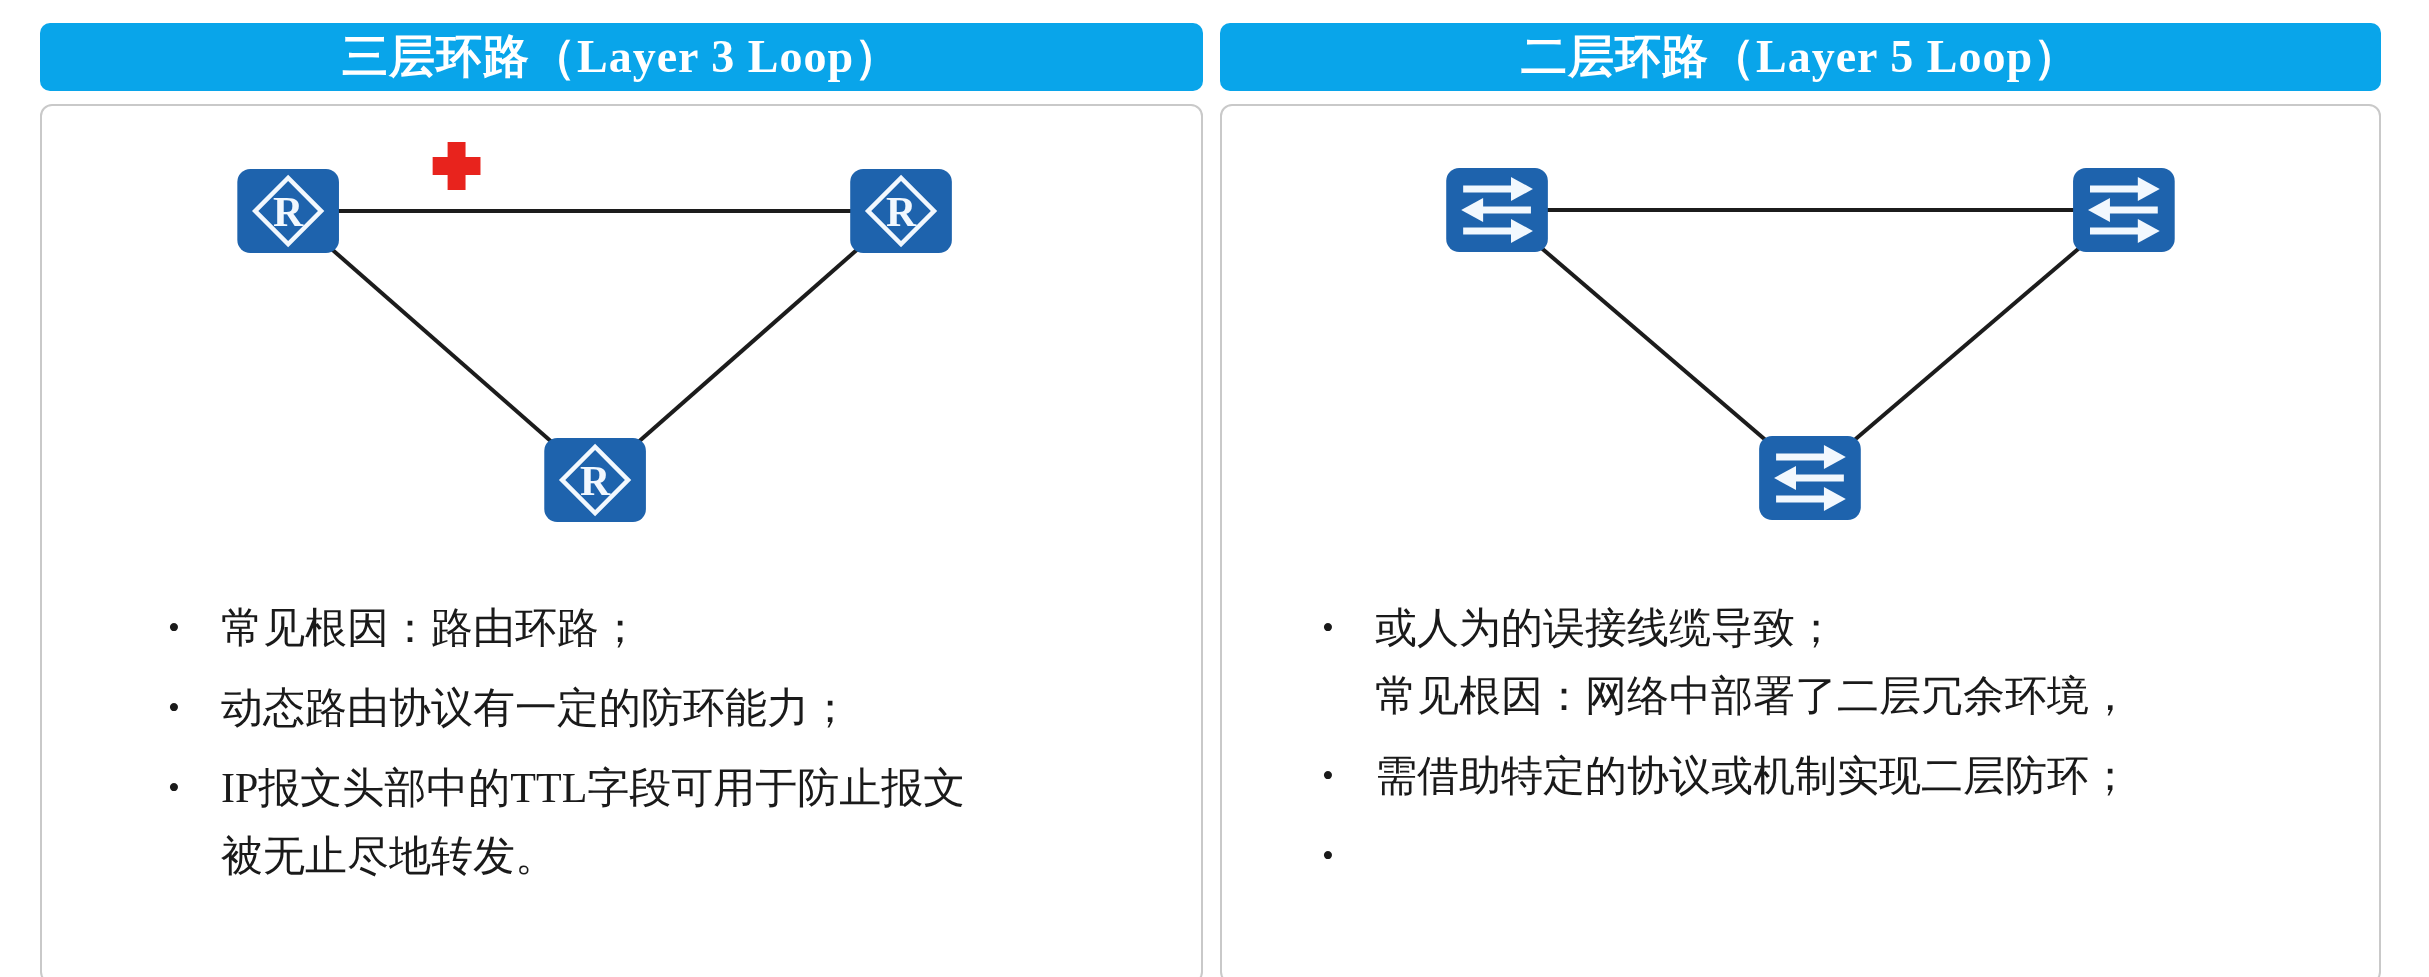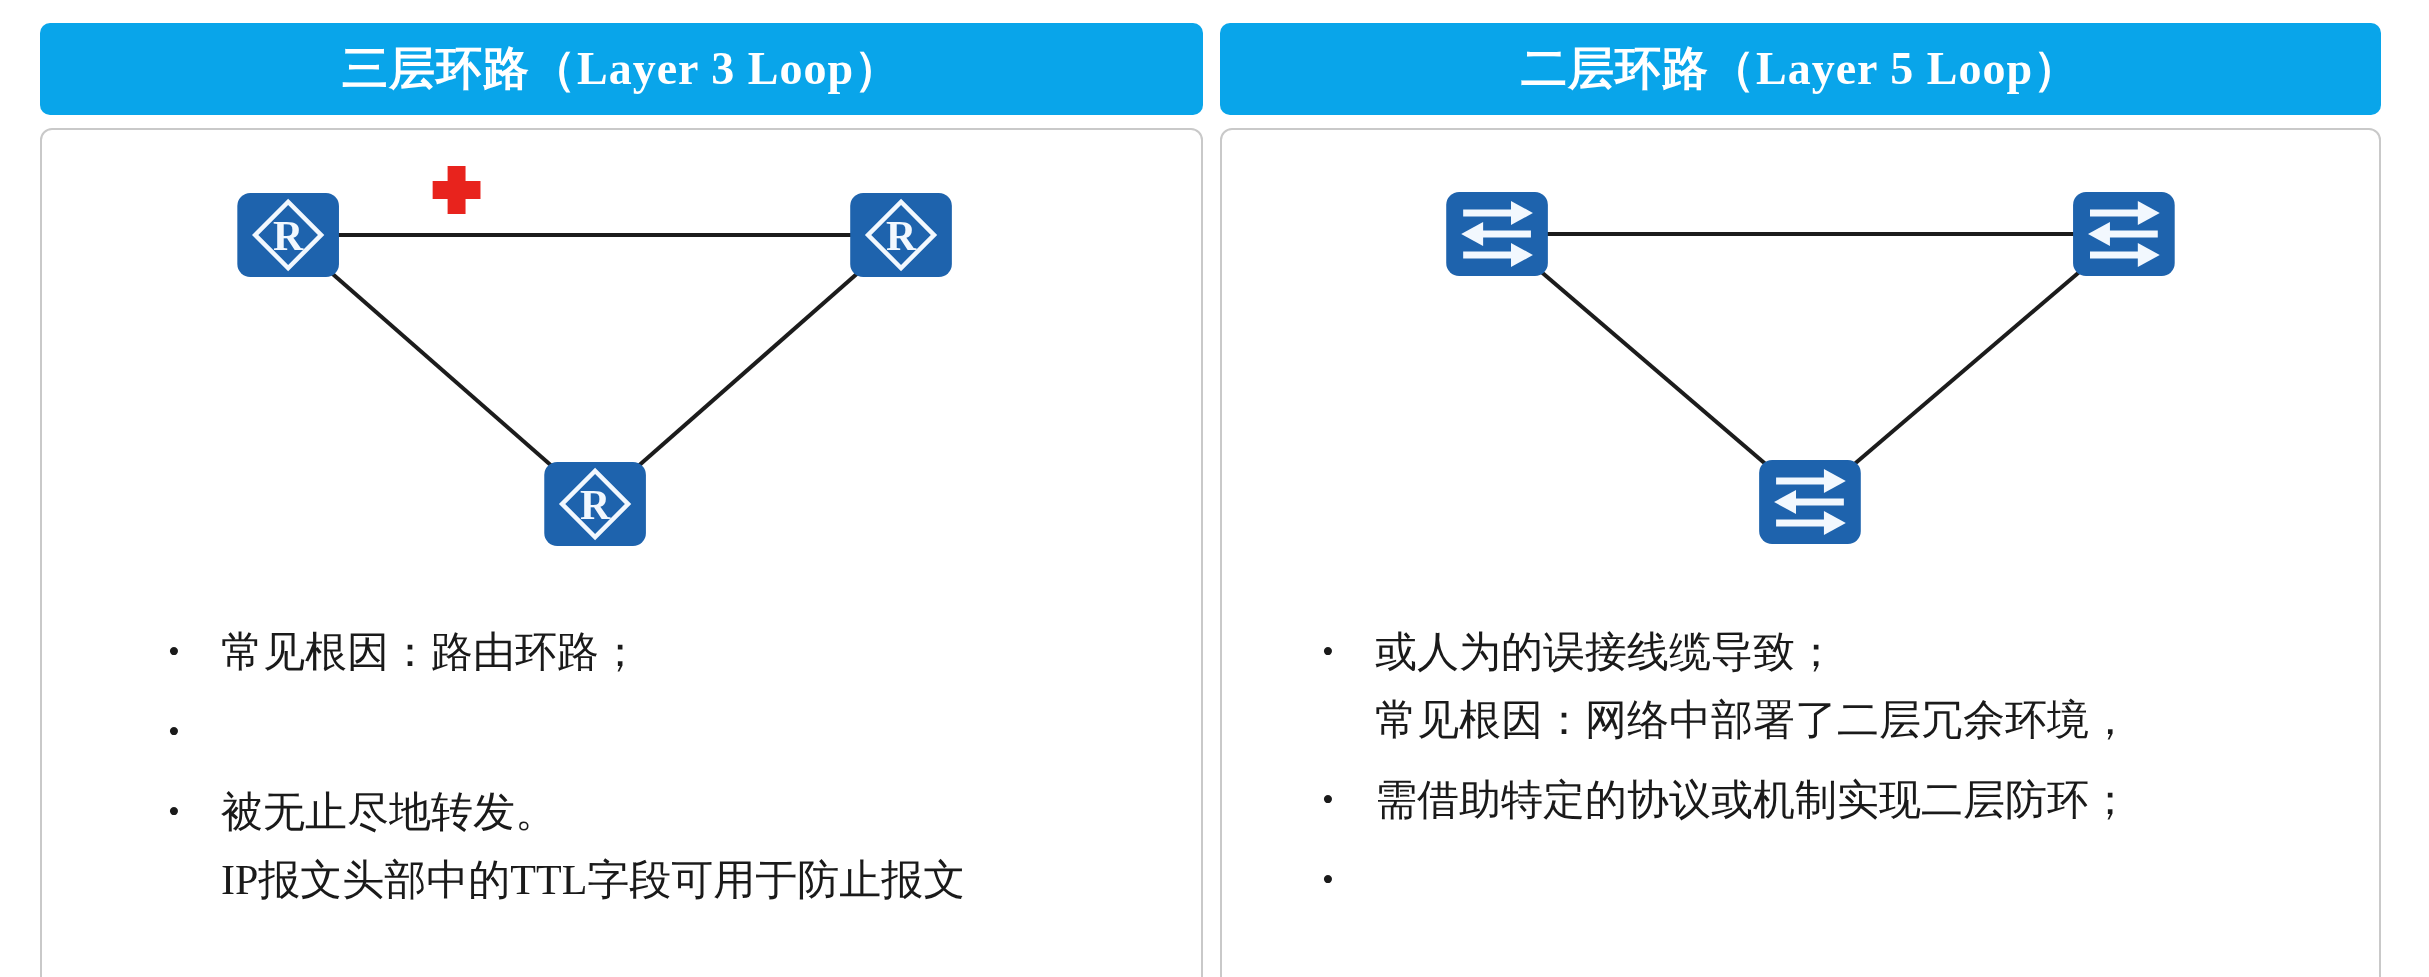--- a/index.html
+++ b/index.html
@@ -9,21 +9,21 @@
     height: 977px;
     overflow: hidden;
     background: #ffffff;
     font-family: "Liberation Serif", "DejaVu Serif", serif;
   }
   .column { position: absolute; top: 23px; }
   #col-left  { left: 40px;  width: 1163px; }
   #col-right { left: 1220px; width: 1161px; }
 
   .header {
-    height: 92px;
+    height: 68px;
     border-radius: 10px;
     background: var(--header_bg, #09a5ea);
     color: var(--title_text, #ffffff);
     font-size: 46px;
     font-weight: bold;
     display: flex;
     align-items: center;
     justify-content: center;
     letter-spacing: 1px;
   }
@@ -119,26 +119,29 @@
       </svg>
       <ul class="bullets">
         <li>
           <span class="bullet-dot">•</span>
           <div class="bullet-lines">
             <div>常见根因：路由环路；</div>
           </div>
         </li>
         <li>
           <span class="bullet-dot">•</span>
+          <div class="bullet-lines">
+            <div>动态路由协议有一定的防环能力；</div>
+          </div>
         </li>
         <li>
           <span class="bullet-dot">•</span>
           <div class="bullet-lines">
+            <div>IP报文头部中的TTL字段可用于防止报文</div>
             <div>被无止尽地转发。</div>
-            <div>IP报文头部中的TTL字段可用于防止报文</div>
           </div>
         </li>
       </ul>
     </div>
   </div>
 
   <div class="column" id="col-right">
     <div class="header">
       <span>二层环路（Layer 5 Loop）</span>
     </div>

